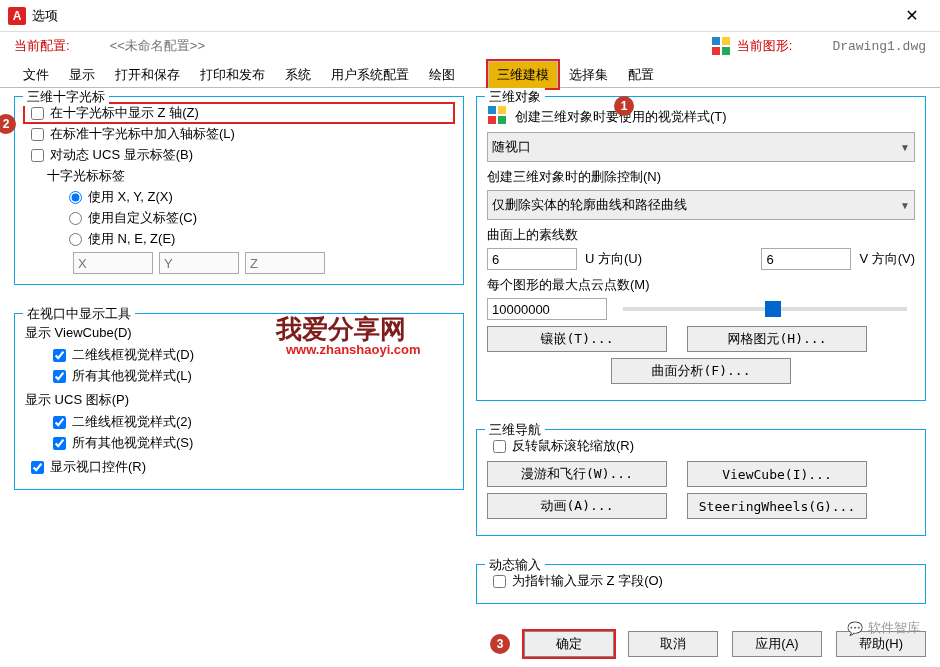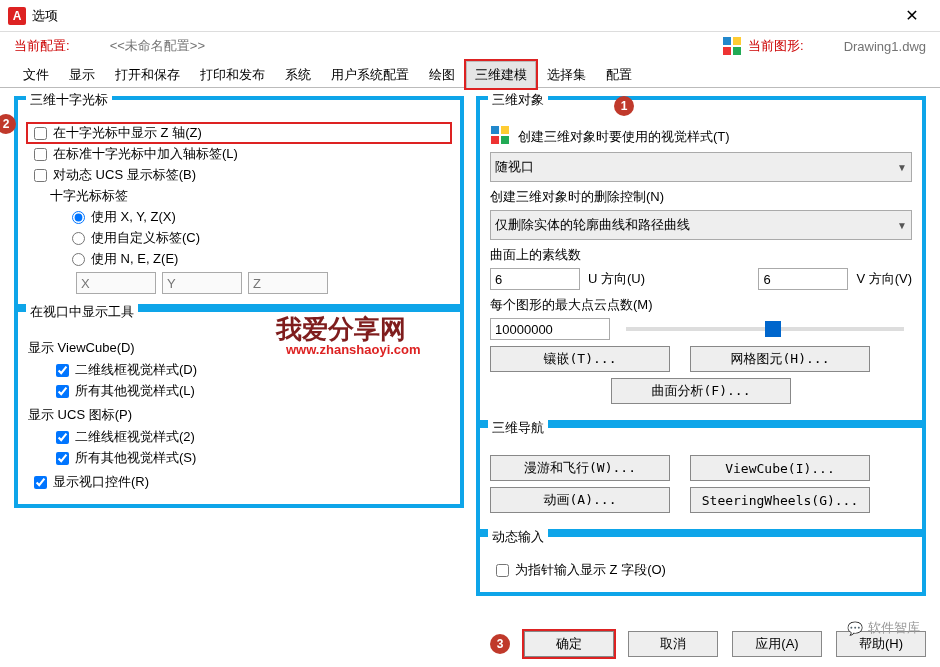--- a/index.html
+++ b/index.html
@@ -8,24 +8,24 @@
 .titlebar-icon { width: 18px; height: 18px; background: #d22; color: #fff; display: flex; align-items: center; justify-content: center; font-weight: bold; font-size: 12px; border-radius: 2px; margin-right: 6px; }
 .titlebar-spacer { flex: 1; }
 .titlebar-close { width: 40px; height: 32px; display: flex; align-items: center; justify-content: center; font-size: 16px; }
 .inforow { display: flex; align-items: center; padding: 4px 14px 2px 14px; color: #c00; }
 .inforow .label { color: #c00; }
 .inforow .value { color: #737373; margin-left: 40px; }
 .inforow .gap { flex: 1; }
 .inforow .icon-cube { width: 20px; height: 20px; margin-right: 6px; display:inline-block; }
 .tabs { display: flex; padding: 0 14px; border-bottom: 1px solid #bbb; margin-top: 2px; }
 .tab { padding: 4px 8px; margin-right: 2px; border: 1px solid transparent; border-bottom: none; position: relative; top: 1px; }
-.tab.active { border-color: #bbb; background: #e5e5e5; }
+.tab.active { border-color: #bbb; background: #eab308; margin-left: 22px; }
 .content { padding: 8px 14px 0 14px; display: flex; gap: 12px; position: relative; }
 .col { flex: 1; }
-.group { border: 4px solid #0ea5e9; padding: 21px 10px 10px 10px; margin-bottom: 0; position: relative; }
+.group { border: 1px solid #0ea5e9; padding: 4px 10px 10px 10px; margin-bottom: 28px; position: relative; }
 .group-title { position: absolute; top: -9px; left: 8px; background: #fff; padding: 0 4px; font-size: 13px; }
 .chk { display: flex; align-items: center; margin: 3px 0; padding-left: 6px; }
 .chk input { margin-right: 6px; }
 .sub { margin-left: 22px; }
 .radio { display: flex; align-items: center; margin: 3px 0; }
 .radio input { margin-right: 6px; }
 .txt { width: 80px; height: 22px; border: 1px solid #aaa; padding: 1px 4px; color: #888; margin-right: 6px; }
 .txtrow { display: flex; margin-top: 4px; margin-left: 26px; }
 .section-label { margin: 6px 0 4px 0; }
 .select { width: 100%; height: 30px; border: 1px solid #aaa; background: #eee; padding: 1px 4px; display: flex; align-items: center; justify-content: space-between; }
@@ -63,21 +63,21 @@
   <span class="gap"></span>
   <span class="icon-cube">
     <svg viewBox="0 0 20 20">
         <rect x="1" y="1" width="8" height="8" fill="#28c"></rect>
         <rect x="11" y="1" width="8" height="8" fill="#fc3"></rect>
         <rect x="1" y="11" width="8" height="8" fill="#e33"></rect>
         <rect x="11" y="11" width="8" height="8" fill="#2a5"></rect>
       </svg>
   </span>
   <span class="label">当前图形:</span>
-  <span class="value" style="font-family:Liberation Sans, sans-serif">Drawing1.dwg</span>
+  <span class="value" style="font-family:Liberation Mono, monospace">Drawing1.dwg</span>
 </div>
 
 <div class="tabs">
   <div class="tab">文件</div>
   <div class="tab">显示</div>
   <div class="tab">打开和保存</div>
   <div class="tab">打印和发布</div>
   <div class="tab">系统</div>
   <div class="tab">用户系统配置</div>
   <div class="tab">绘图</div>
@@ -203,20 +203,24 @@
         <button class="btn">镶嵌(T)...</button>
         <button class="btn">网格图元(H)...</button>
       </div>
       <div class="btnrow" style="justify-content:center">
         <button class="btn">曲面分析(F)...</button>
       </div>
     </div>
 
     <div class="group">
       <div class="group-title">三维导航</div>
+      <label class="chk">
+          <input type="checkbox" style="">
+          <span>反转鼠标滚轮缩放(R)</span>
+        </label>
       <div class="btnrow">
         <button class="btn">漫游和飞行(W)...</button>
         <button class="btn">ViewCube(I)...</button>
       </div>
       <div class="btnrow">
         <button class="btn">动画(A)...</button>
         <button class="btn">SteeringWheels(G)...</button>
       </div>
     </div>
 

